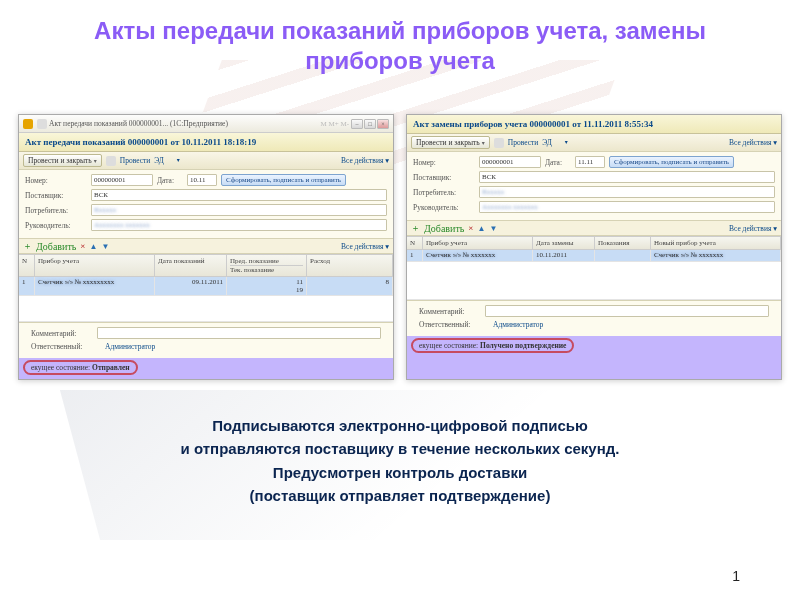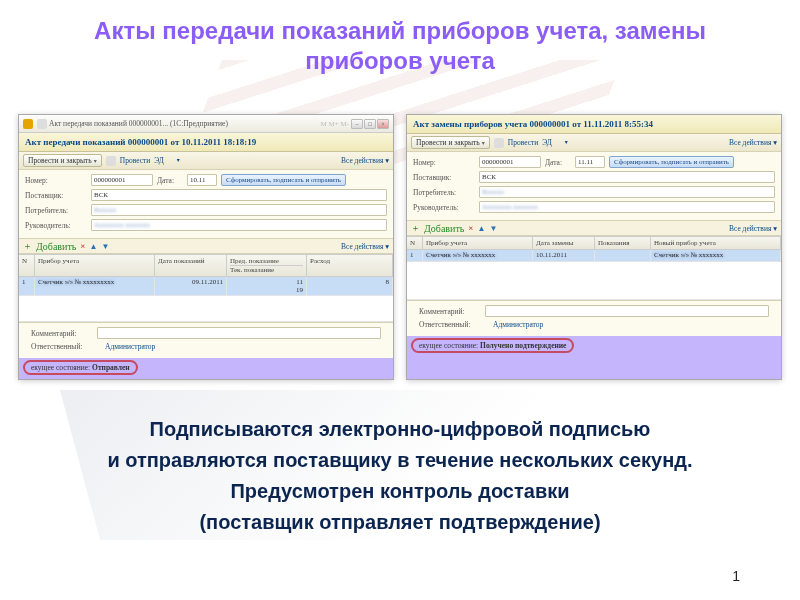--- a/index.html
+++ b/index.html
@@ -109,21 +109,21 @@
     padding:3px 6px;font-size:7.5px;color:#333;background:#fdfbee;
     border-top:1px solid #e0ddc4;display:inline-block;
   }
   .status-wrap{
     display:inline-block;border:2px solid rgba(200,30,30,0.7);border-radius:10px;
     padding:1px 6px;margin:2px 4px 4px;
   }
   .status-wrap b{font-weight:bold;}
   .caption{
     position:relative;z-index:1;
-    text-align:center;color:#0b2550;font-size:20px;font-weight:bold;
+    text-align:center;color:#0b2550;font-size:15px;font-weight:bold;
     padding:34px 60px 0;line-height:1.55;
   }
   .pageno{position:absolute;bottom:16px;right:60px;color:#222;font-size:14px;}
 </style>
 </head>
 <body>
 
 <div class="bg-deco"></div>
 <div class="bg-deco2"></div>
 

